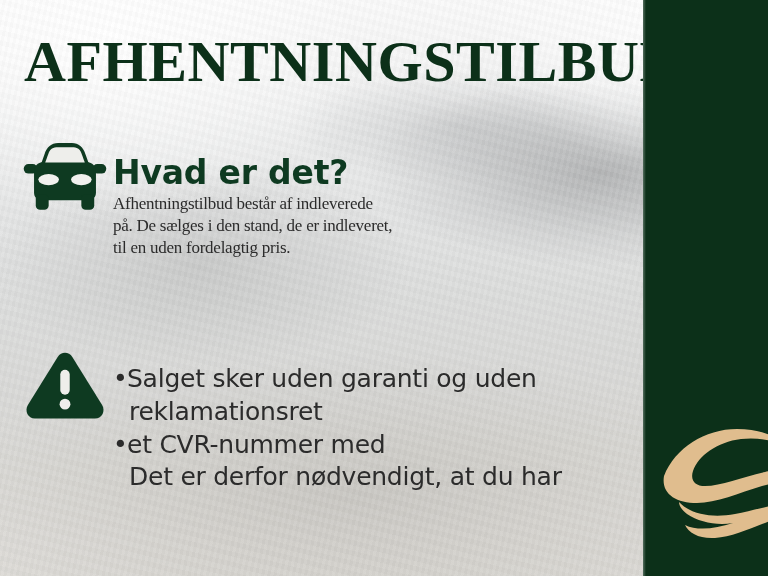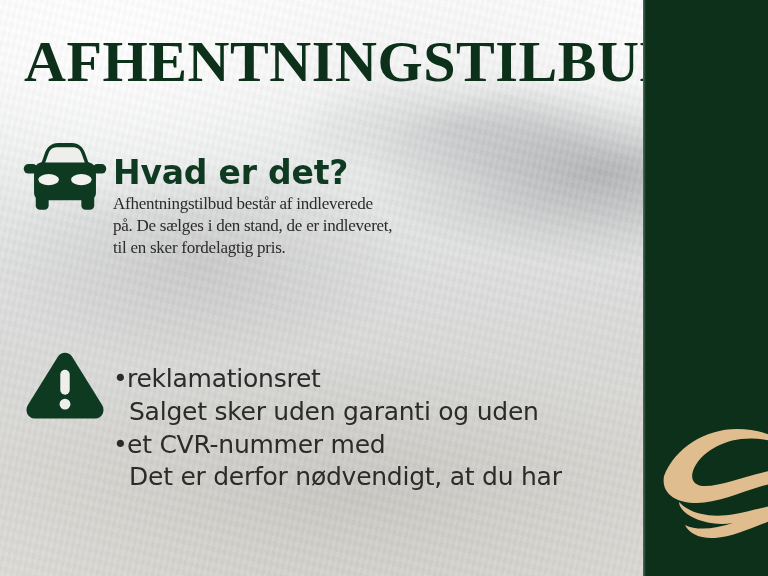--- a/index.html
+++ b/index.html
@@ -211,41 +211,41 @@
 
           <path d="M31 14 C33 9 36 7.5 42 7.3 L58 7.3 C64 7.5 67 9 69 14 L73 25 L27 25 Z" fill="#eeeeeb"></path>
         </svg>
       </div>
 
       <div class="sec-body">
         <h2 class="sec-title">Hvad er det?</h2>
         <p class="sec-para">
           <span class="ln">Afhentningstilbud består af indleverede</span>
           <span class="ln">på. De sælges i den stand, de er indleveret,</span>
-          <span class="ln">til en sker fordelagtig pris.</span>
+          <span class="ln">til en uden fordelagtig pris.</span>
         </p>
       </div>
     </div>
 
     <div class="section section-b">
 
       <div class="sec-icon sec-icon-warn">
         <svg viewBox="0 0 100 84" width="86" height="74" aria-hidden="true">
           <path d="M41.5 7 C45.6 0.6 54.4 0.6 58.5 7 L93 62.5 C97.4 69.6 93.2 78.5 85 78.5 L15 78.5 C6.8 78.5 2.6 69.6 7 62.5 Z" fill="#0e3a21"></path>
           <rect x="44.5" y="22" width="11" height="29" rx="5.5" fill="#eeeeeb"></rect>
           <circle cx="50" cy="62" r="6.3" fill="#eeeeeb"></circle>
         </svg>
       </div>
 
       <div class="sec-body">
 
         <ul class="bullet-list">
           <li class="bullet-item">
+            <span class="ln">Salget sker uden garanti og uden</span>
             <span class="ln">reklamationsret</span>
-            <span class="ln">Salget sker uden garanti og uden</span>
           </li>
           <li class="bullet-item">
             <span class="ln">et CVR-nummer med</span>
             <span class="ln">Det er derfor nødvendigt, at du har</span>
           </li>
         </ul>
       </div>
     </div>
 
   </div>

